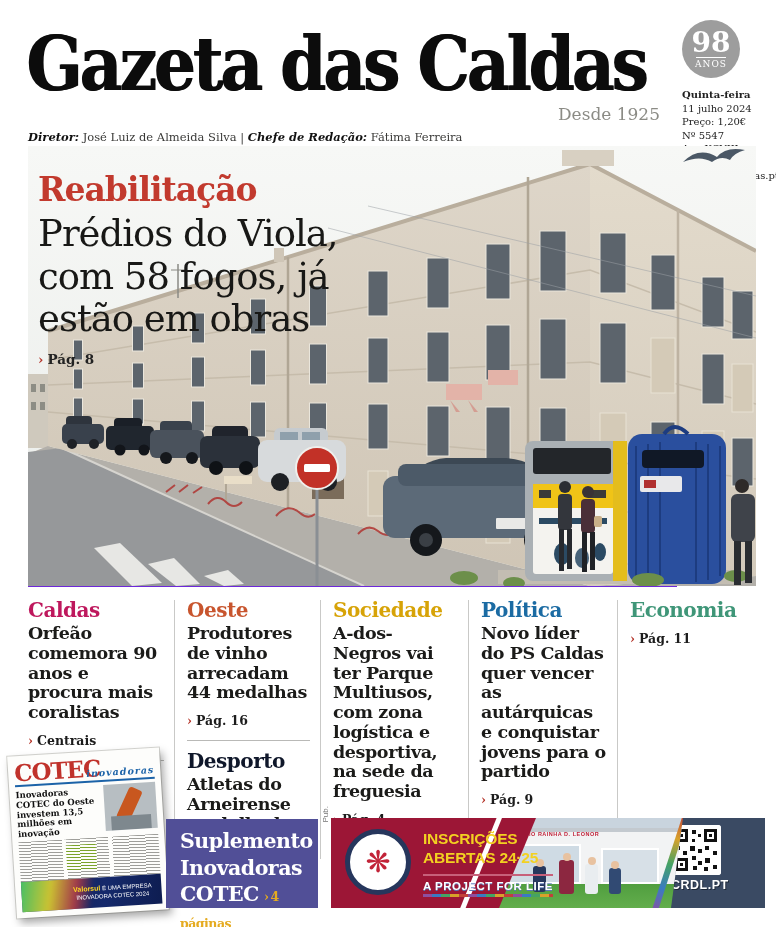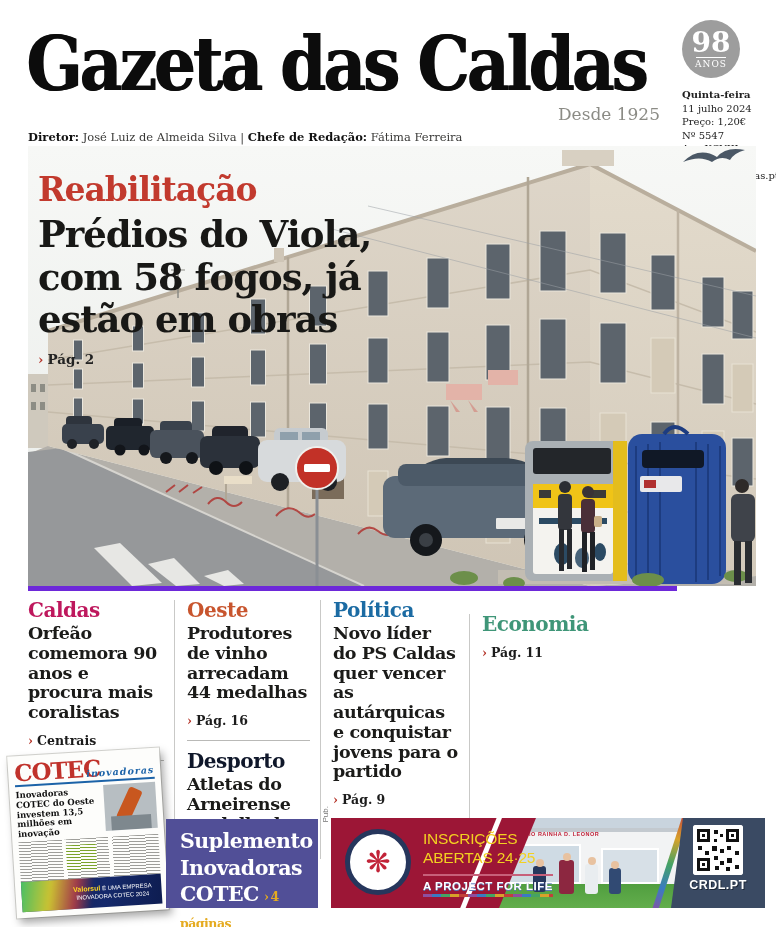--- a/index.html
+++ b/index.html
@@ -14,38 +14,38 @@
   .badge{position:absolute;left:682px;top:20px;width:58px;height:58px;border-radius:50%;
     background:#9d9d9d;color:#fff;display:flex;flex-direction:column;align-items:center;justify-content:center;}
   .badge .num{font-size:28px;font-weight:bold;line-height:26px;}
   .badge .sep{width:30px;border-top:1px solid #fff;margin:1px 0 1px;}
   .badge .anos{font-size:9px;letter-spacing:1px;}
   .issue-info{position:absolute;left:682px;top:88px;width:94px;font-size:10px;line-height:1.35;color:#222;}
   .issue-info .b{font-weight:bold;}
   .desde{position:absolute;left:420px;top:104px;width:240px;text-align:right;
     font-size:17px;color:#8b8b85;}
   .staff{position:absolute;left:28px;top:130px;font-size:11.5px;color:#3a3a38;}
-  .staff b{color:#111;}
+  .staff b{color:#111;font-style:italic;}
 
   
-  .hero{position:absolute;left:28px;top:146px;width:649px;height:440px;border-bottom:5px solid #6d28d9;}
+  .hero{position:absolute;left:28px;top:146px;width:649px;height:440px;border-bottom:1px solid #6d28d9;}
   .hero svg{display:block;}
   .hero-overlay{position:absolute;left:10px;top:24px;width:370px;}
   .kicker{font-size:33px;font-weight:bold;color:#c23a2e;letter-spacing:-1px;}
-  .hero-headline{font-size:37px;font-weight:bold;color:#181816;line-height:1.15;
+  .hero-headline{font-size:37px;font-weight:normal;color:#181816;line-height:1.15;
     letter-spacing:-1px;margin-top:4px;width:345px;}
   .pref{font-size:13.5px;font-weight:bold;color:#222;}
   .hero-pref{margin-top:10px;}
   .chev{color:#b5352a;font-weight:bold;margin-right:4px;}
 
   
   .teasers{position:absolute;left:28px;top:600px;width:724px;display:flex;}
   .tcol{box-sizing:border-box;padding-right:10px;}
   .tcol + .tcol{border-left:1px solid #c9c9c7;padding-left:12px;}
-  .tc1{width:146px;} .tc2{width:146px;} .tc3{width:148px;} .tc4{width:149px;} .tc5{width:135px;margin-top:14px;}
+  .tc1{width:146px;} .tc2{width:146px;} .tc3{width:148px;} .tc4{width:149px;} .tc5{width:135px;}
   .tsection{font-size:20px;font-weight:bold;letter-spacing:-0.5px;line-height:1.05;}
   .theadline{font-size:17.5px;font-weight:bold;line-height:1.13;letter-spacing:-0.4px;
     color:#1b1b19;margin-top:3px;}
   .tref{margin-top:10px;font-size:12.5px;font-weight:bold;}
   .trule{border-bottom:1px solid #b9b9b7;margin:12px 0 10px;}
 
   
   .cotec{position:absolute;left:12px;top:752px;width:152px;height:162px;background:#fdfdfb;
     transform:rotate(-3.5deg);transform-origin:center;box-shadow:3px 5px 9px rgba(0,0,0,.35),0 0 0 1px #d8d8d4;
     padding:5px 6px;box-sizing:border-box;overflow:hidden;}
@@ -99,31 +99,31 @@
   .kid{position:absolute;border-radius:3px;}
   .kid .head{position:absolute;left:50%;top:-7px;width:8px;height:8px;margin-left:-4px;
     border-radius:50%;background:#e8c2a0;}
   .ad-left{position:absolute;left:0;top:0;width:225px;height:90px;background:#9c1636;
     clip-path:polygon(0 0,205px 0,168px 90px,0 90px);}
   .ad-slash{position:absolute;left:168px;top:-6px;width:5px;height:104px;background:#fff;
     transform:rotate(22deg);transform-origin:top left;}
   .ad-logo{position:absolute;left:14px;top:11px;width:66px;height:66px;border-radius:50%;
     background:#fff;border:5px solid #26365c;box-sizing:border-box;display:flex;align-items:center;justify-content:center;}
   .ad-logo .petal{font-size:30px;color:#c22338;line-height:30px;}
-  .ad-head{position:absolute;left:92px;top:12px;color:#f3d121;font-weight:normal;font-size:15.5px;
+  .ad-head{position:absolute;left:92px;top:12px;color:#f3d121;font-weight:bold;font-size:15.5px;
     line-height:1.2;letter-spacing:-0.2px;}
   .ad-tagline{position:absolute;left:92px;top:56px;color:#fff;font-weight:bold;font-size:11.5px;
     letter-spacing:.5px;border-top:2px solid #c7607a;padding-top:4px;
     text-shadow:0 1px 0 #5a79b8;}
   .ad-tagline:after{content:"";display:block;margin-top:2px;height:3px;
     background:repeating-linear-gradient(90deg,#8d4fa0 0 9px,#3a7bc2 9px 18px,#45a364 18px 27px,#d7a12a 27px 36px,#c2403a 36px 45px);}
   .ad-rainbow{position:absolute;left:336px;top:-6px;width:6px;height:104px;
     background:linear-gradient(#c2403a,#d7a12a,#45a364,#3a7bc2,#8d4fa0);transform:rotate(18deg);}
   .ad-right{position:absolute;right:0;top:0;width:94px;height:90px;background:#3a4a63;
-    clip-path:polygon(12px 0,94px 0,94px 90px,0 90px);display:flex;flex-direction:column;align-items:center;}
+    clip-path:polygon(12px 0,94px 0,94px 90px,0 90px);display:flex;flex-direction:column;align-items:flex-start;}
   .ad-right svg{margin-top:7px;background:#fff;border-radius:3px;}
   .ad-site{color:#fff;font-weight:bold;font-size:12.5px;margin-top:3px;letter-spacing:.5px;
     text-shadow:1px 1px 0 #1d2736;}
 </style>
 </head>
 <body>
 
 <div id="page">
 
   <div class="mast-title" data-bind="masthead.title">Gazeta das Caldas</div>
@@ -363,21 +363,21 @@
         <rect x="703" y="348" width="24" height="48" rx="6" fill="#3f434a"></rect>
         <rect x="706" y="395" width="7" height="44" fill="#2a2d31"></rect>
           <rect x="717" y="395" width="7" height="42" fill="#2a2d31"></rect>
       </g>
     </svg>
 
     <div class="hero-overlay">
       <div class="kicker" data-bind="hero.kicker">Reabilitação</div>
       <div class="hero-headline" data-bind="hero.headline">Prédios do Viola, com 58 fogos, já estão em obras</div>
       <div class="pref hero-pref">
-        <span class="chev" data-bind="ui.chevron">›</span><span data-bind="hero.page_ref">Pág. 2</span>
+        <span class="chev" data-bind="ui.chevron">›</span><span data-bind="hero.page_ref">Pág. 8</span>
       </div>
     </div>
   </div>
 
   <div class="teasers">
 
     <div class="tcol tc1">
       <div class="tsection" data-bind="teasers.0.section" data-bind-color="teasers.0.color" style="color: #be185d;">Caldas</div>
       <div class="theadline" data-bind="teasers.0.headline">Orfeão comemora 90 anos e procura mais coralistas</div>
       <div class="tref">
@@ -393,20 +393,27 @@
         <span class="chev" data-bind="ui.chevron">›</span><span data-bind="teasers.1.page_ref">Pág. 16</span>
       </div>
       <div class="trule"></div>
       <div class="tsection" data-bind="teasers.2.section" data-bind-color="teasers.2.color" style="color: #0f172a;">Desporto</div>
       <div class="theadline" data-bind="teasers.2.headline">Atletas do Arneirense medalhadas</div>
       <div class="tref">
         <span class="chev" data-bind="ui.chevron">›</span><span data-bind="teasers.2.page_ref">Pág. 20</span>
       </div>
     </div>
 
+    <div class="tcol tc3">
+      <div class="tsection" data-bind="teasers.3.section" data-bind-color="teasers.3.color" style="color: rgb(215, 163, 7);">Sociedade</div>
+      <div class="theadline" data-bind="teasers.3.headline">A-dos-Negros vai ter Parque Multiusos, com zona logística e desportiva, na sede da freguesia</div>
+      <div class="tref">
+        <span class="chev" data-bind="ui.chevron">›</span><span data-bind="teasers.3.page_ref">Pág. 4</span>
+      </div>
+    </div>
 
     <div class="tcol tc4">
       <div class="tsection" data-bind="teasers.4.section" data-bind-color="teasers.4.color" style="color: rgb(27, 107, 163);">Política</div>
       <div class="theadline" data-bind="teasers.4.headline">Novo líder do PS Caldas quer vencer as autárquicas e conquistar jovens para o partido</div>
       <div class="tref">
         <span class="chev" data-bind="ui.chevron">›</span><span data-bind="teasers.4.page_ref">Pág. 9</span>
       </div>
     </div>
 
     <div class="tcol tc5">

